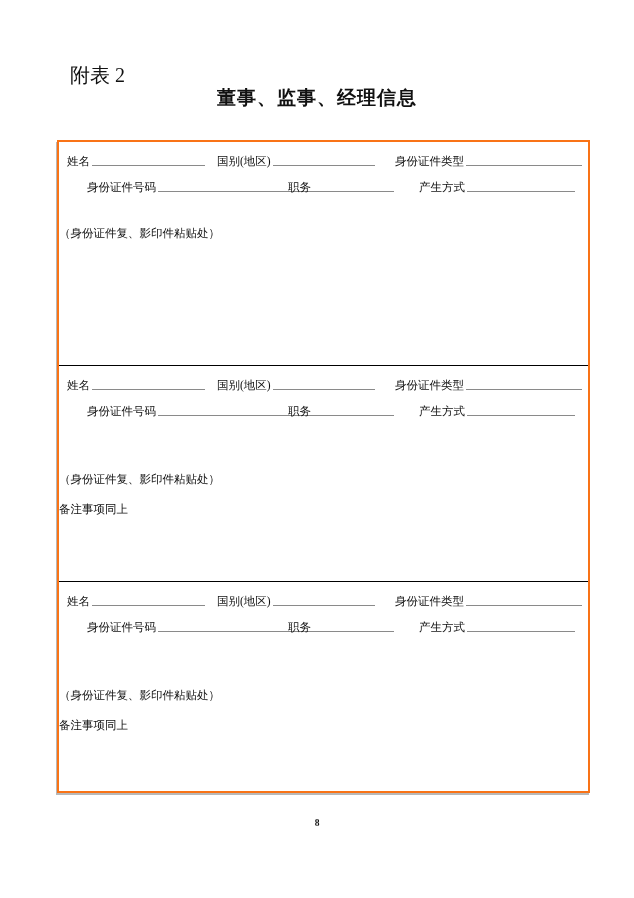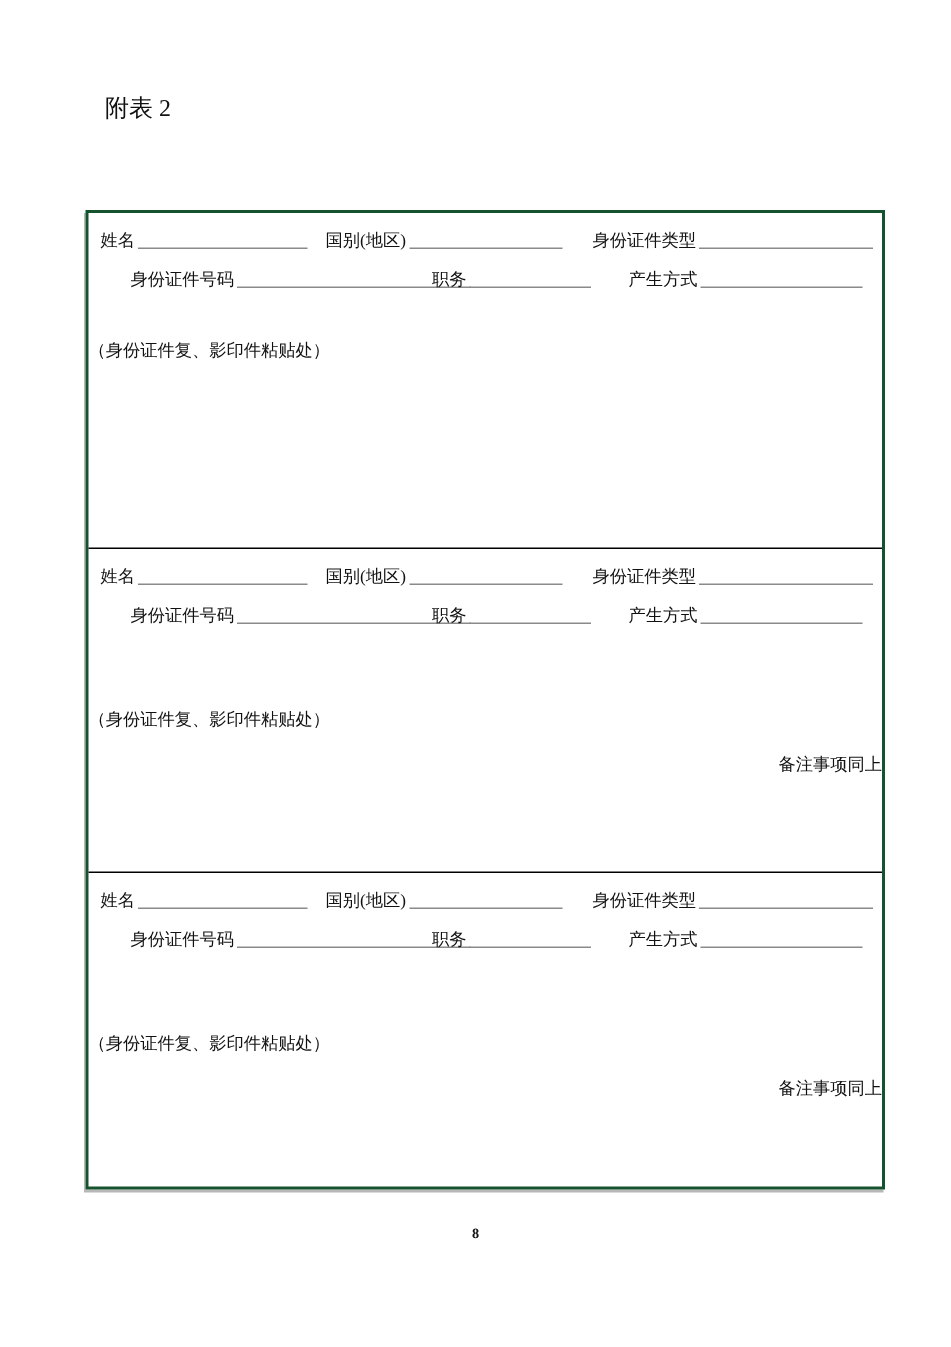--- a/index.html
+++ b/index.html
@@ -4,31 +4,31 @@
 <style>
   html, body { margin:0; padding:0; background:#ffffff; }
   body {
     width:634px; height:898px;
     font-family:"Liberation Serif","DejaVu Serif",serif;
     color:#111111;
     -webkit-font-smoothing:antialiased;
   }
   .doc { position:relative; width:634px; height:898px; overflow:hidden; }
 
-  .appendix { position:absolute; left:70px; top:62px; font-size:16px; }
+  .appendix { position:absolute; left:70px; top:62px; font-size:20px; }
   .title {
     position:absolute; left:0; right:0; top:85px; margin:0;
     text-align:center; font-size:19px; font-weight:bold; letter-spacing:1px;
   }
   .subtitle { position:absolute; left:0; right:0; top:114px; text-align:center; font-size:11.5px; }
 
   .form-table {
     position:absolute; left:57px; top:140px;
     width:529px; height:649px;
-    border:2px solid #14532d;
+    border:2px solid #f97316;
     box-shadow:-1px 2px 0 #b8b8b8;
     background:#ffffff;
   }
   .sec { position:relative; box-sizing:border-box; }
   .sec-1 { height:217px; }
   .sec-2, .sec-3 { height:216px; border-top:1px solid #000000; }
 
   .row { position:relative; height:26px; }
   .row-1 { margin-top:6px; }
   .grp { position:absolute; display:flex; align-items:flex-end; height:20px; }
@@ -38,34 +38,35 @@
   .g-name    { left:8px;   width:138px; }
   .g-country { left:158px; width:158px;text-align:center; }
   .g-idtype  { left:336px; right:6px; }
   .g-idnum   { left:8px;   width:227px;margin-left:20px; }
   .g-pos     { left:229px; width:106px; }
   .g-method  { left:360px; right:13px; }
 
   .paste-caption { position:absolute; left:0; right:0; font-size:11.5px; }
   .sec-1 .paste-caption { top:78px; }
   .sec-2 .paste-caption, .sec-3 .paste-caption { top:106px; }
-  .remark-caption { position:absolute; left:0; right:0; top:136px; text-align:right; font-size:11.5px; }
+  .remark-caption { position:absolute; left:0; right:0; top:136px; text-align:left; font-size:11.5px; }
 
   .notes { position:absolute; left:7px; right:6px; top:116px; font-size:11.6px; line-height:21px; }
   .notes p { margin:0; text-align:justify; letter-spacing:0.4px; }
   .notes p.indent { text-indent:2em; }
 
   .pagenum { position:absolute; left:0; right:0; top:818px; text-align:center; font-size:9.5px; font-weight:bold; }
 </style>
 </head>
 <body>
 
 <div class="doc">
 
   <div class="appendix">附表 2</div>
+  <h1 class="title">董事、监事、经理信息</h1>
 
   <div class="form-table">
 
     <section class="sec sec-1">
       <div class="row row-1">
         <span class="grp g-name">
           <span class="lbl">姓名</span>
           <span class="blank"></span>
         </span>
         <span class="grp g-country">

